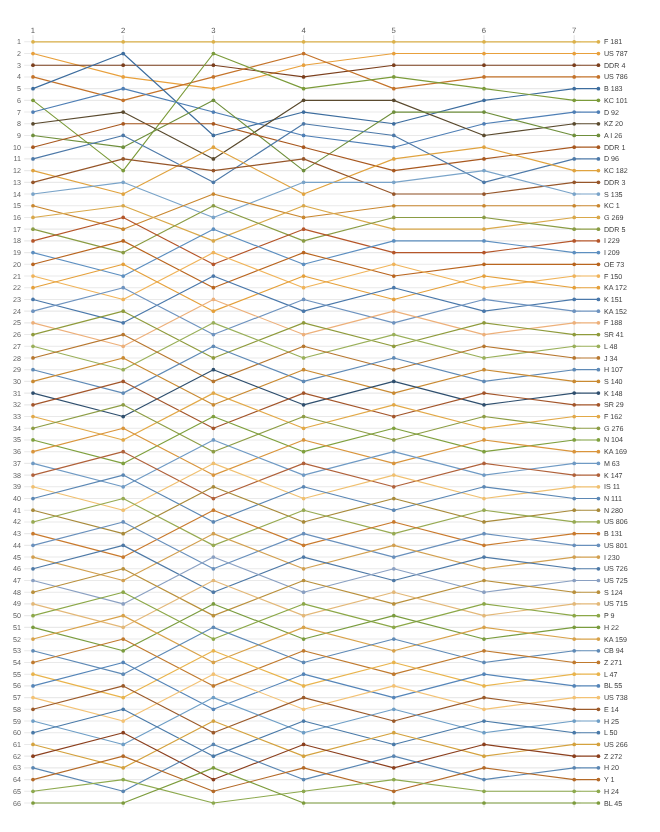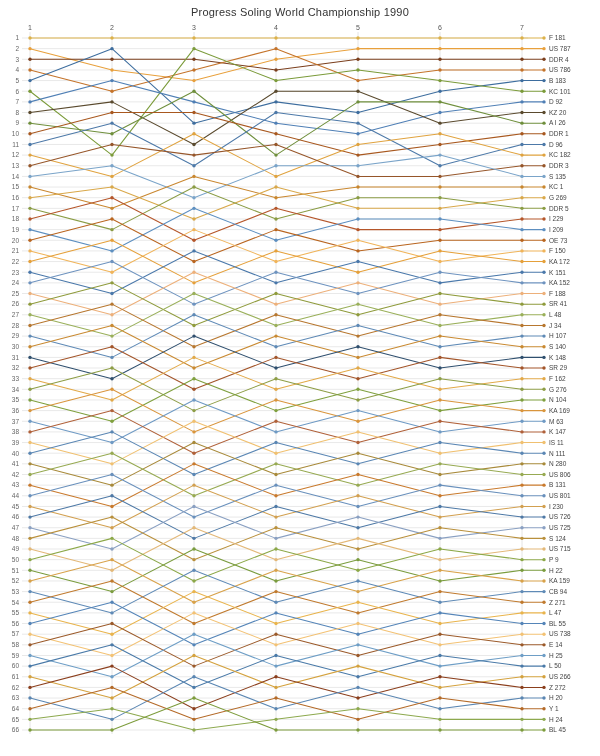--- a/index.html
+++ b/index.html
@@ -53,21 +53,20 @@
     font-family: "Liberation Sans", sans-serif;
     text-anchor: start;
   }
   .series-line { fill: none; stroke-width: 1.05; stroke-linejoin: round; stroke-linecap: round; }
   .series-dot { stroke: none; }
 </style>
 </head>
 <body>
 
 <div id="chart-root">
-  <div id="chart-title">Progress Soling World Championship 1990</div>
   <div id="plot">
     <svg id="plot-svg" width="600" height="720">
         <line x1="22" x2="528" y1="14" y2="14" class="lane"></line>
         <line x1="22" x2="528" y1="24.646153846153847" y2="24.646153846153847" class="lane"></line>
         <line x1="22" x2="528" y1="35.292307692307695" y2="35.292307692307695" class="lane"></line>
         <line x1="22" x2="528" y1="45.93846153846154" y2="45.93846153846154" class="lane"></line>
         <line x1="22" x2="528" y1="56.58461538461539" y2="56.58461538461539" class="lane"></line>
         <line x1="22" x2="528" y1="67.23076923076923" y2="67.23076923076923" class="lane"></line>
         <line x1="22" x2="528" y1="77.87692307692308" y2="77.87692307692308" class="lane"></line>
         <line x1="22" x2="528" y1="88.52307692307693" y2="88.52307692307693" class="lane"></line>

